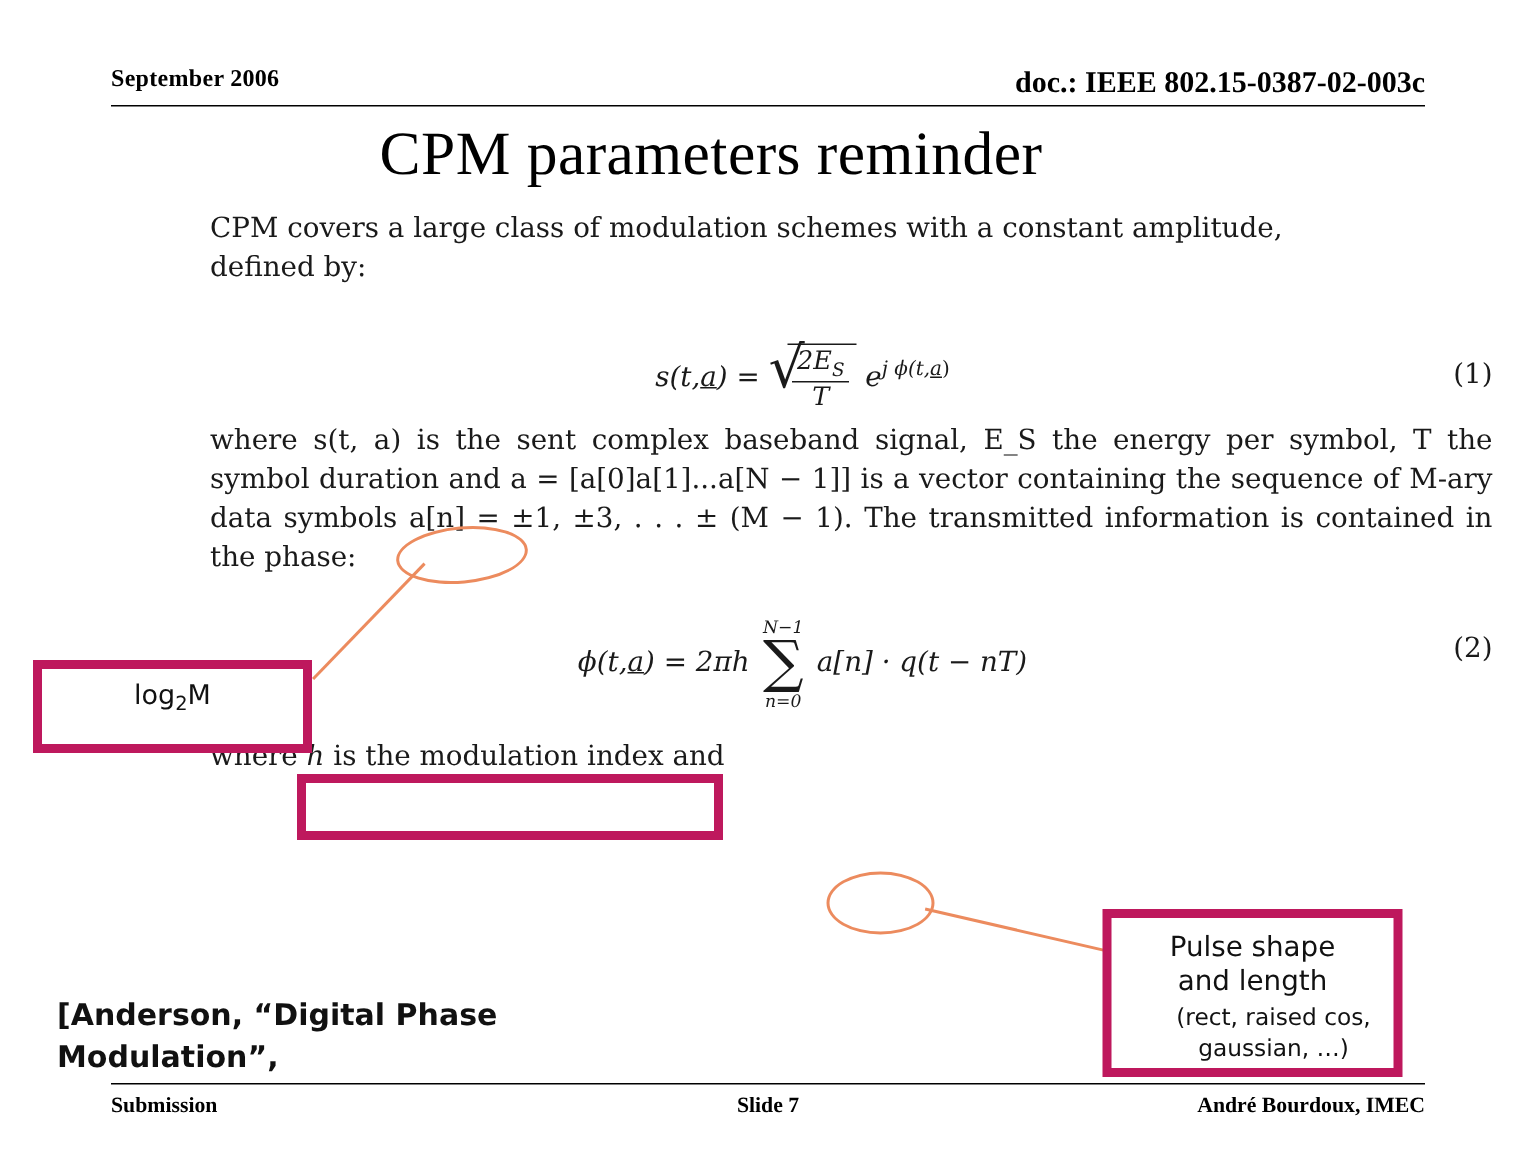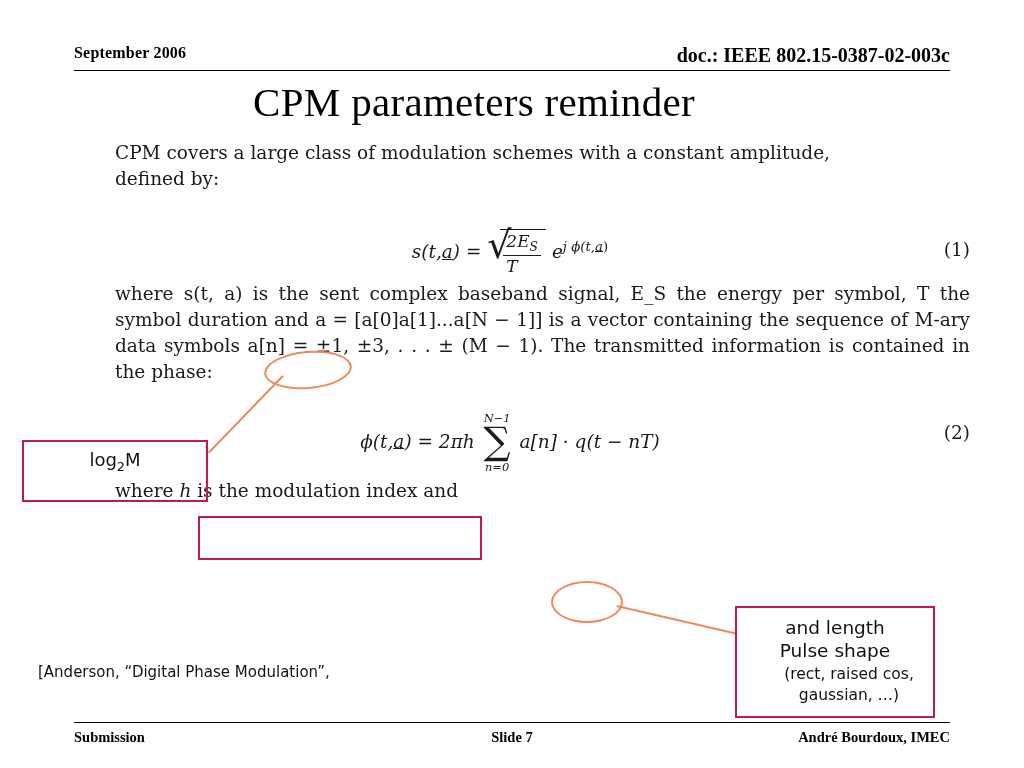--- a/index.html
+++ b/index.html
@@ -60,21 +60,21 @@
     text-align: center;
     font-family: "Liberation Serif", serif;
     font-size: 41px;
     font-weight: normal;
     letter-spacing: 0.3px;
   }
 
   
   .math-body {
     position: absolute;
-    left: 115px;
+    left: 140px;
     top: 140px;
     width: 860px;
     font-family: "DejaVu Serif", serif;
     font-size: 18.5px;
     line-height: 1.42;
     color: #1a1a1a;
   }
   .para {
     margin: 0 0 6px 0;
     text-align: justify;
@@ -104,21 +104,21 @@
     right: 0;
     top: 8px;
     font-family: "DejaVu Serif", serif;
     font-size: 18.5px;
   }
 
   
   .frac {
     display: inline-block;
     vertical-align: middle;
-    text-align: left;
+    text-align: center;
     font-size: 0.92em;
     line-height: 1.15;
     margin: 0 1px;
   }
   .frac .num { display: block; border-bottom: 1.2px solid #1a1a1a; padding: 0 3px 1px 3px; }
   .frac .den { display: block; padding: 1px 3px 0 3px; }
 
   .sqrt {
     display: inline-block;
     vertical-align: middle;
@@ -182,21 +182,21 @@
     left: 10px;
     bottom: -2px;
     font-size: 0.62em;
     white-space: nowrap;
   }
 
   
   .annot-box {
     position: absolute;
     box-sizing: border-box;
-    border: 2px solid #be185d;
+    border: 6px solid #be185d;
     background: transparent;
     font-family: "DejaVu Sans", sans-serif;
     color: #111;
   }
   #annot-log2m {
     left: 22px;
     top: 440px;
     width: 186px;
     height: 62px;
     padding-top: 6px;
@@ -270,23 +270,24 @@
     transform: rotate(13deg);
   }
 
   
   .citation {
     position: absolute;
     left: 38px;
     top: 662px;
     width: 370px;
     font-family: "DejaVu Sans", sans-serif;
-    font-size: 15px;
+    font-size: 20px;
     line-height: 1.42;
     color: #111;
+    font-weight: bold;
   }
 
   
   .footer-rule {
     position: absolute;
     left: 74px;
     top: 722px;
     width: 876px;
     height: 0;
     border-top: 1.5px solid #000;
@@ -340,21 +341,21 @@
       <span class="bigop">
         <span class="lim-top mathit">N−1</span>
         <span class="op">∑</span>
         <span class="lim-bot mathit">n=0</span>
       </span>
       <span class="mathit">a[n] · q(t − nT)</span>
     </div>
     <div class="eqnum">(2)</div>
   </div>
 
-  <div class="para" style="margin-top:26px;">
+  <div class="para" style="margin-top:40px;">
     <span>where</span>
     <span class="mathit">h</span>
     <span>is the modulation index and</span>
   </div>
 
 
 </div>
 
 <div class="ellipse" id="ellipse-mary"></div>
 <div class="ellipse" id="ellipse-gtau"></div>
@@ -362,22 +363,22 @@
 <div class="connector" id="conn-log2m"></div>
 <div class="connector" id="conn-pulse"></div>
 
 <div class="annot-box" id="annot-log2m">
   <div><span>log</span><span class="sub">2</span><span>M</span></div>
 </div>
 
 <div class="annot-box" id="annot-h-box"></div>
 
 <div class="annot-box" id="annot-pulse">
+  <div class="big">Pulse shape</div>
   <div class="big">and length</div>
-  <div class="big">Pulse shape</div>
   <div class="small">(rect, raised cos,</div>
   <div class="small">gaussian, …)</div>
 </div>
 
 <div class="citation">
   <div>[Anderson, “Digital Phase Modulation”,</div>
 </div>
 
 <div class="footer-rule"></div>
 <div class="footer">

